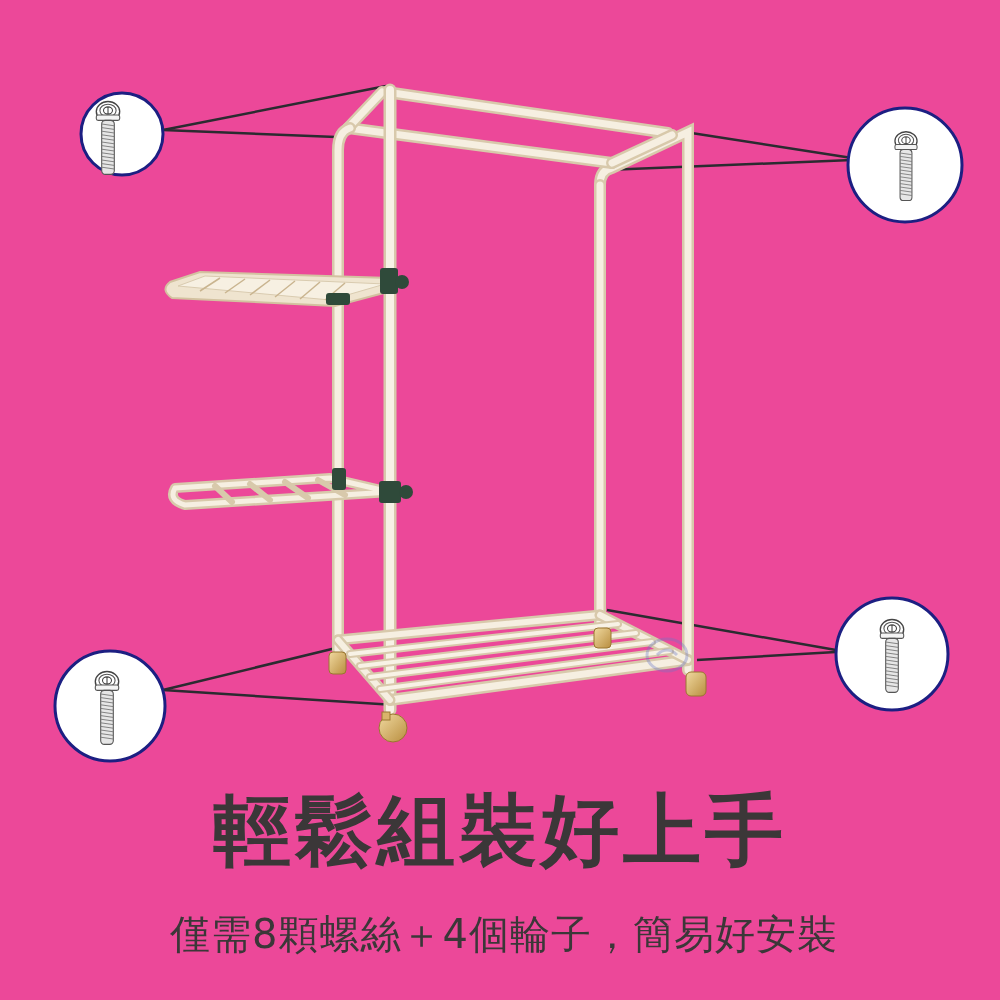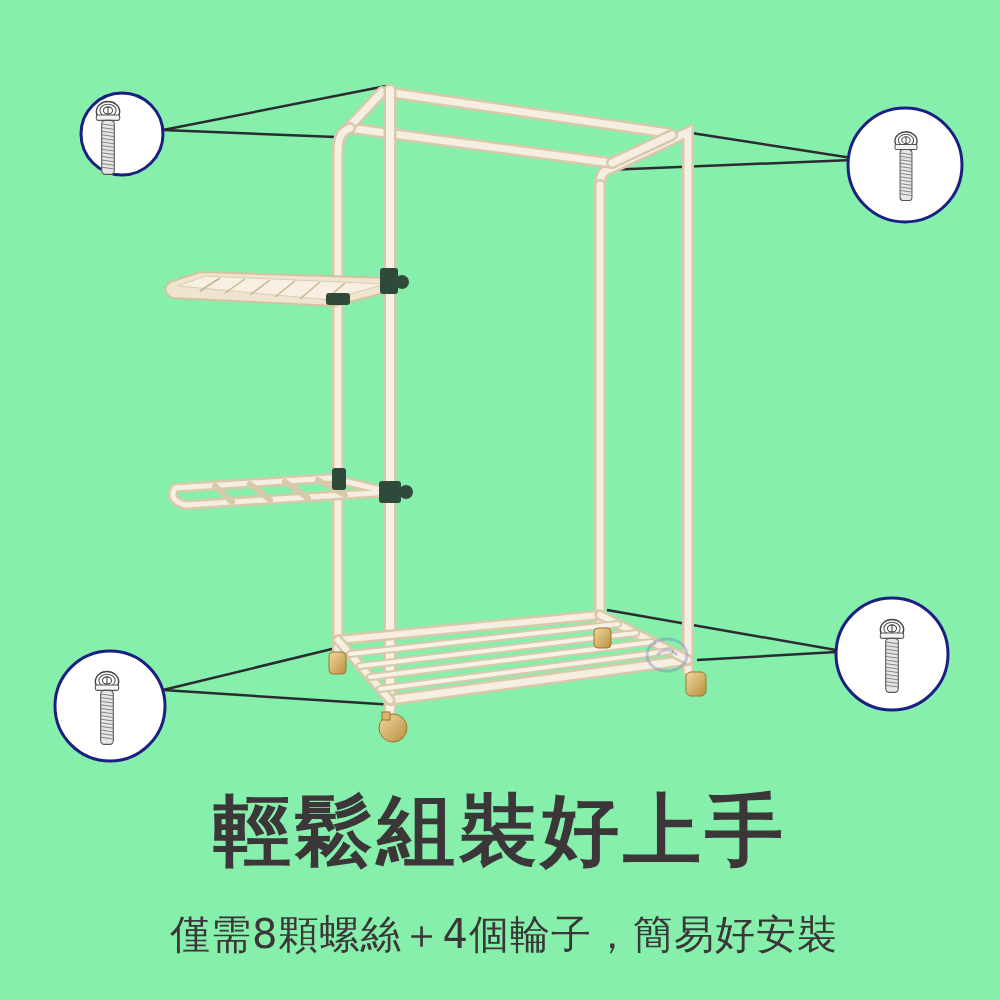--- a/index.html
+++ b/index.html
@@ -1,20 +1,20 @@
 <!DOCTYPE html>
 <html><head>
   <meta charset="utf-8">
   <style>
     html, body { margin: 0; padding: 0; background: #ffffff; }
     .page {
       position: relative;
       width: 1000px;
       height: 1000px;
-      background: #86efac;
+      background: #ec4899;
       overflow: hidden;
     }
     .illustration {
       position: absolute;
       left: 0; top: 0;
       width: 1000px; height: 780px;
     }
     .headline {
       position: absolute;
       left: 0; top: 780px;

